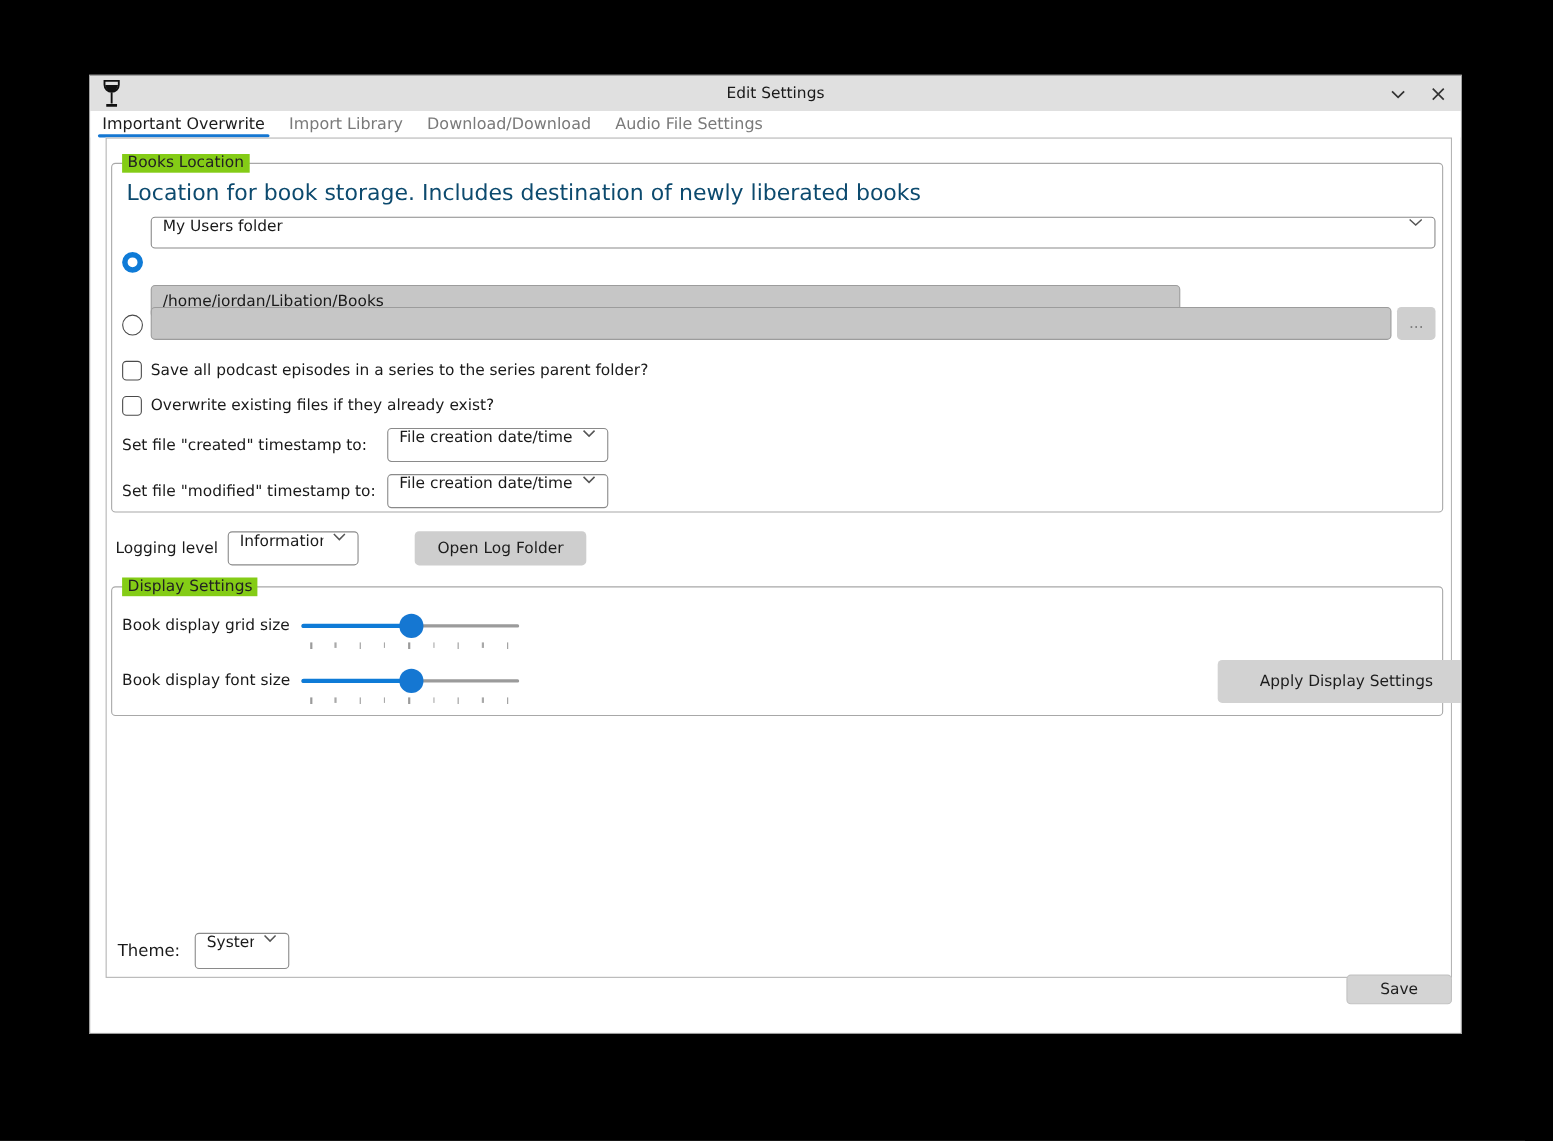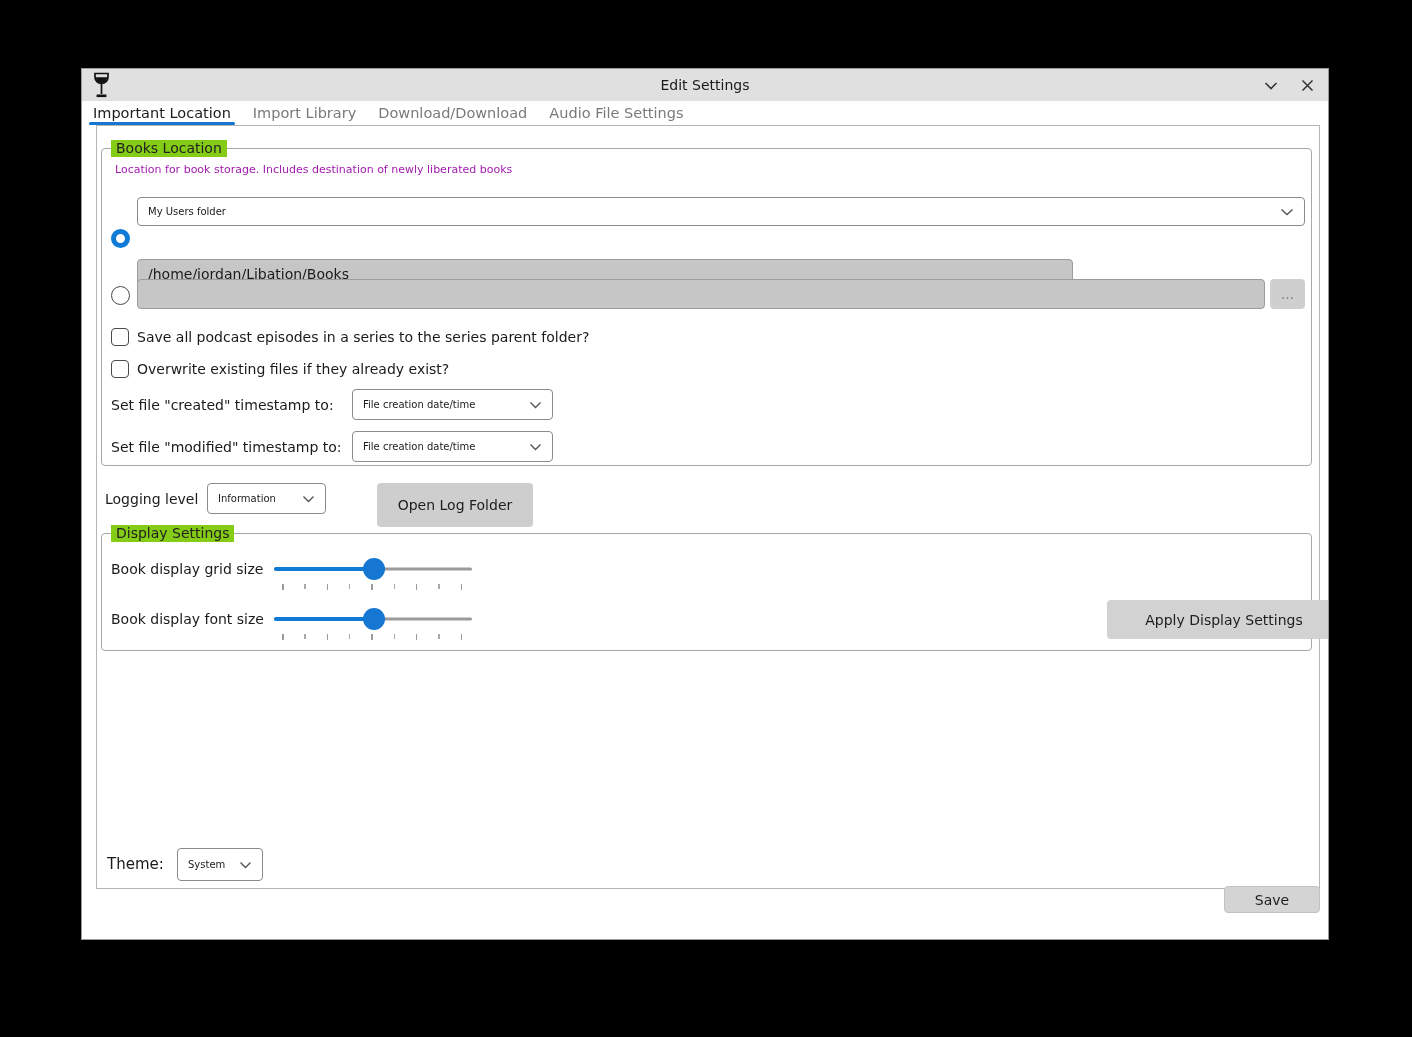--- a/index.html
+++ b/index.html
@@ -41,25 +41,25 @@
   }
   .groupbox {
     position:absolute; border:1px solid #a8a8a8; border-radius:4px; background:#fff;
   }
   .groupbox > .legend {
     position:absolute; top:-9px; left:9px; background:#84cc16; padding:0 5px;
     font-size:14px; color:#222; line-height:17px; white-space:nowrap;
   }
   .gb-books { left:4px; top:22px; width:1211px; height:318px; }
   .gb-display { left:4px; top:407px; width:1211px; height:118px; }
-  .desc { position:absolute; left:13px; top:14px; font-size:11px; color:#a21caf; }
+  .desc { position:absolute; left:13px; top:14px; font-size:20px; color:#0c4a6e; }
   
   .combo {
     position:absolute; background:#fff; border:1px solid #8a8a8a; border-radius:4px;
-    display:flex; align-items:center; font-size:10px; color:#1a1a1a;
+    display:flex; font-size:14px; color:#1a1a1a;
     padding:0 10px; overflow:hidden; white-space:nowrap;
   }
   .combo .chev { margin-left:auto; flex:0 0 auto; padding-left:8px; display:flex; }
   .combo .val { overflow:hidden; text-overflow:clip; }
   .ro-field {
     position:absolute; background:#c6c6c6; border:1px solid #9c9c9c; border-radius:4px;
     display:flex; align-items:center; padding:0 10px; font-size:14px; color:#1a1a1a;
     white-space:nowrap; overflow:hidden;
   }
   .radio {
@@ -117,21 +117,21 @@
         <span>
           <svg width="13" height="13" viewBox="0 0 13 13">
               <path d="M1.5 1.5 L11.5 11.5 M11.5 1.5 L1.5 11.5" stroke="#333" stroke-width="1.5"></path>
             </svg>
         </span>
       </div>
     </div>
   </div>
 
   <div class="tabstrip">
-    <div class="tab active">Important Location</div>
+    <div class="tab active">Important Overwrite</div>
     <div class="tab">Import Library</div>
     <div class="tab">Download/Download</div>
     <div class="tab">Audio File Settings</div>
   </div>
 
   <div class="panel">
 
     <div class="groupbox gb-books">
       <span class="legend">Books Location</span>
       <div class="desc">Location for book storage. Includes destination of newly liberated books</div>
@@ -185,21 +185,21 @@
 
     <div class="ctl-label" style="left:8px; top:365px;">Logging level</div>
     <div class="combo" style="left:110px; top:357px; width:119px; height:31px;">
       <span class="val">Information</span>
       <span class="chev">
         <svg width="13" height="8" viewBox="0 0 13 8">
             <polyline points="1.5,1.5 6.5,6.5 11.5,1.5" fill="none" stroke="#555" stroke-width="1.4"></polyline>
           </svg>
       </span>
     </div>
-    <button class="btn" style="left:280px; top:357px; width:156px; height:44px;">Open Log Folder</button>
+    <button class="btn" style="left:280px; top:357px; width:156px; height:31px;">Open Log Folder</button>
 
     <div class="groupbox gb-display">
       <span class="legend">Display Settings</span>
 
       <div class="ctl-label" style="left:9px; top:27px;">Book display grid size</div>
       <div class="slider" style="left:172px; top:23px; width:198px;">
         <div class="track"></div>
         <div class="fill" style="width:50.5%"></div>
         <div class="thumb" style="left:50.5%"></div>
       </div>

